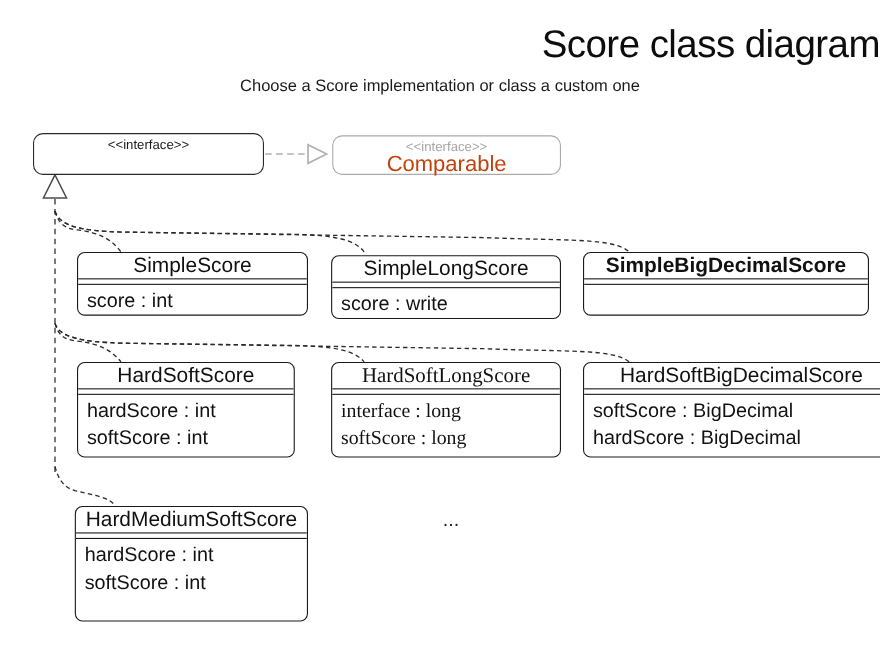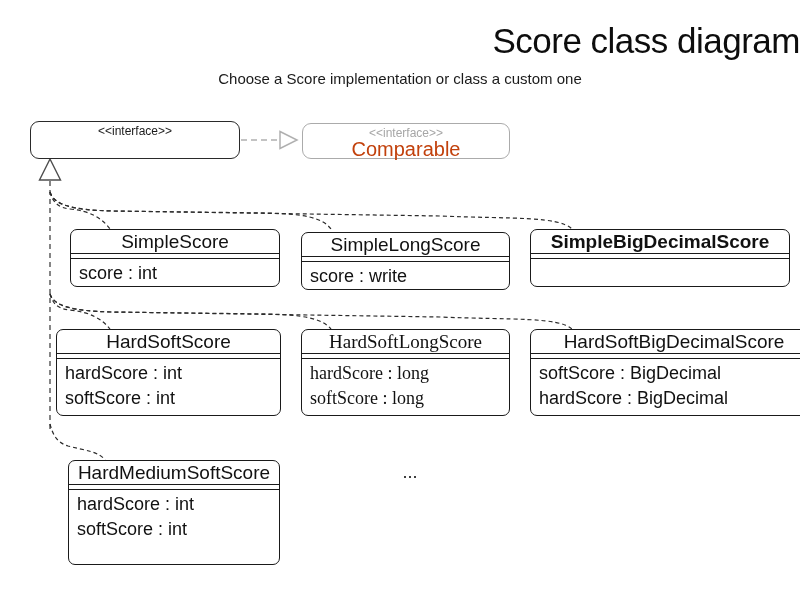--- a/index.html
+++ b/index.html
@@ -93,34 +93,34 @@
     <div class="class-attrs">
       <div class="attr-line">score : write</div>
     </div>
   </div>
 
   <div class="class-box" style="left:530px;top:229px;width:260px;height:58px;font-weight:bold;">
     <div class="class-title">SimpleBigDecimalScore</div>
     <div class="class-sep"></div>
   </div>
 
-  <div class="class-box" style="left:56px;top:329px;width:225px;height:87px;">
+  <div class="class-box" style="left:70px;top:329px;width:198px;height:87px;">
     <div class="class-title">HardSoftScore</div>
     <div class="class-sep"></div>
     <div class="class-attrs">
       <div class="attr-line">hardScore : int</div>
       <div class="attr-line">softScore : int</div>
     </div>
   </div>
 
   <div class="class-box" style="left:301px;top:329px;width:209px;height:87px;font-family:Liberation Serif, serif;">
     <div class="class-title">HardSoftLongScore</div>
     <div class="class-sep"></div>
     <div class="class-attrs">
-      <div class="attr-line">hardScore : long</div>
+      <div class="attr-line">interface : long</div>
       <div class="attr-line">softScore : long</div>
     </div>
   </div>
 
   <div class="class-box" style="left:530px;top:329px;width:288px;height:87px;">
     <div class="class-title">HardSoftBigDecimalScore</div>
     <div class="class-sep"></div>
     <div class="class-attrs">
       <div class="attr-line">softScore : BigDecimal</div>
       <div class="attr-line">hardScore : BigDecimal</div>

